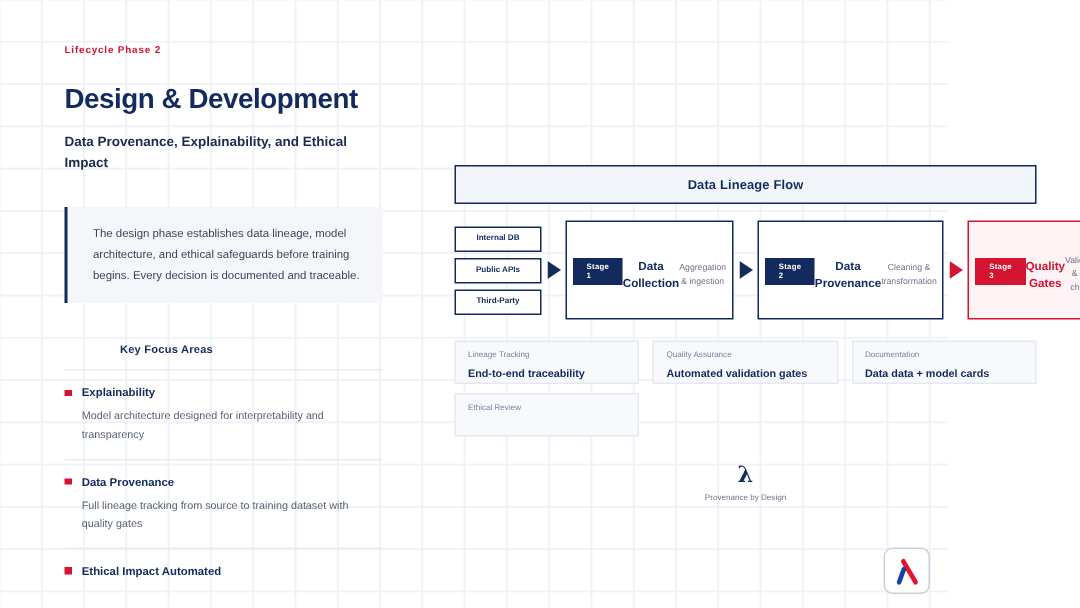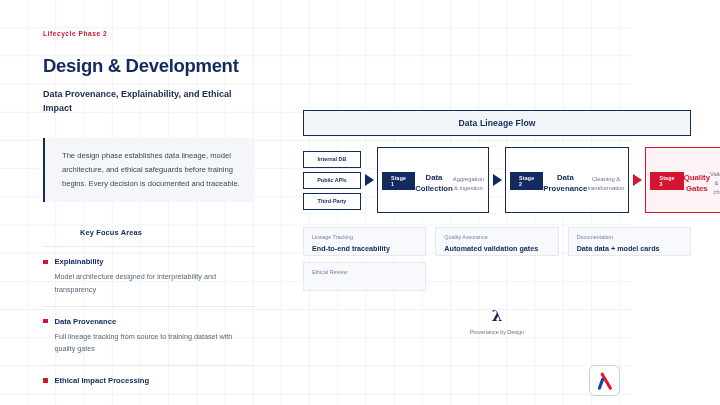--- a/index.html
+++ b/index.html
@@ -330,21 +330,21 @@
         <div class="focus-item-head">
           <span class="focus-bullet"></span>
           <span class="focus-title">Data Provenance</span>
         </div>
         <div class="focus-desc">Full lineage tracking from source to training dataset with quality gates</div>
       </div>
 
       <div class="focus-item">
         <div class="focus-item-head">
           <span class="focus-bullet"></span>
-          <span class="focus-title">Ethical Impact Processing</span>
+          <span class="focus-title">Ethical Impact Automated</span>
         </div>
       </div>
 
     </div>
   </div>
 
   <div class="right-panel">
 
     <div class="flow-header">Data Lineage Flow</div>
 

